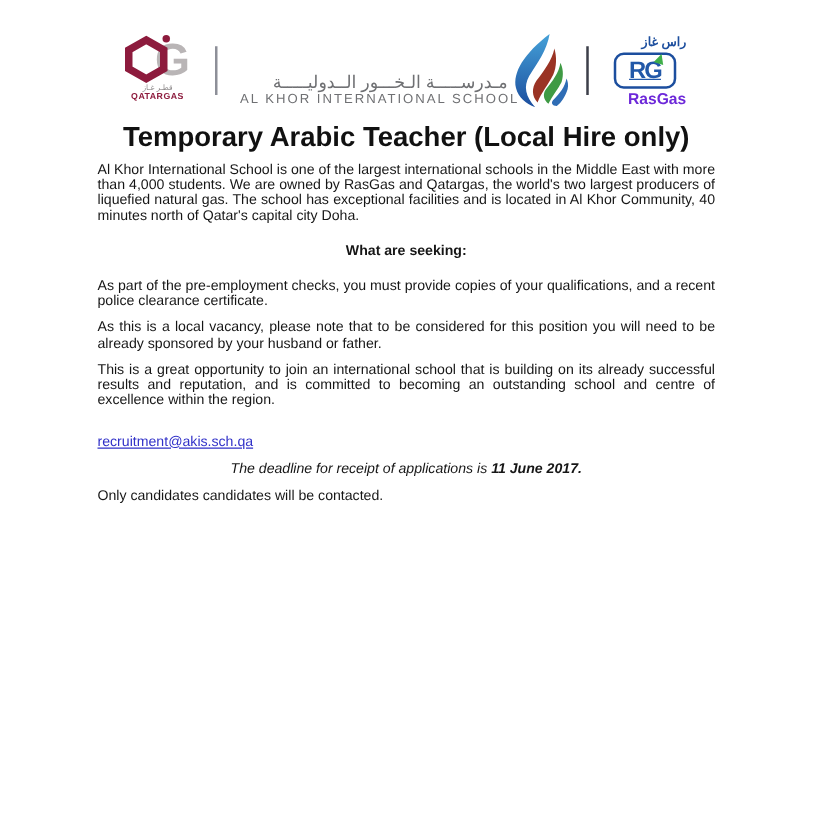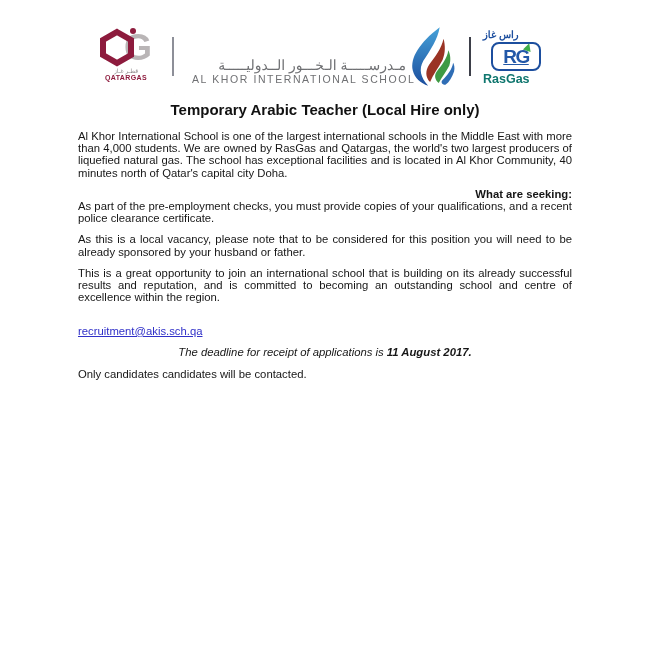--- a/index.html
+++ b/index.html
@@ -15,35 +15,35 @@
   .qg svg{display:block;margin:0 auto;}
   .qg-ar{font-size:6px;color:#8f8b8c;line-height:6px;margin-top:1px;}
   .qg-en{font-size:7px;font-weight:bold;color:#8d1b3d;letter-spacing:.4px;line-height:8px;}
   .vdiv{position:absolute;top:37px;height:39px;}
   .vdiv-left{left:172px;width:1.5px;background:#8d8f98;}
   .vdiv-right{left:469px;width:2px;background:#3d3f49;}
   .school{position:absolute;left:192px;top:57px;width:214px;text-align:right;color:#6f7073;}
   .school-ar{font-size:14px;line-height:16px;}
   .school-en{font-size:10.5px;letter-spacing:1.6px;line-height:13px;white-space:nowrap;}
   .flame{position:absolute;left:408px;top:27px;}
-  .rg{position:absolute;left:483px;top:29px;width:66px;text-align:left;}
+  .rg{position:absolute;left:483px;top:29px;width:66px;text-align:right;}
   .rg-ar{font-size:10px;font-weight:bold;color:#1c4e9e;line-height:11px;margin-bottom:2px;}
   .rg-box{position:relative;margin:0 auto;width:46px;height:25px;border:2.5px solid #1c4e9e;
           border-radius:8px;display:flex;align-items:center;justify-content:center;background:#fff;}
   .rg-letters{font-size:19px;font-weight:bold;color:#2258a8;letter-spacing:-1.5px;line-height:19px;text-decoration:underline;}
   .rg-leaf{position:absolute;top:-1px;right:7px;width:0;height:0;
            border-left:4px solid transparent;border-right:4px solid transparent;
            border-bottom:8px solid #3fae49;transform:rotate(18deg);}
-  .rg-name{font-size:12.5px;font-weight:bold;color:#0f766e;line-height:14px;margin-top:1px;}
+  .rg-name{font-size:12.5px;font-weight:bold;color:#6d28d9;line-height:14px;margin-top:1px;}
 
   
   .content{position:absolute;left:78px;top:100px;width:494px;font-size:11.3px;line-height:12.2px;}
-  .title{font-size:15px;line-height:20px;font-weight:bold;text-align:center;margin:0 0 10px;color:#111;}
+  .title{font-size:22px;line-height:20px;font-weight:bold;text-align:center;margin:0 0 10px;color:#111;}
   .para{margin:0 0 9px;text-align:justify;}
-  .heading-line{margin:0;font-weight:bold;text-align:right;}
+  .heading-line{margin:16px;font-weight:bold;text-align:center;}
   .no-top{margin-top:0;}
   .gap-extra{margin-top:8px;}
   .gap-small{margin-top:5px;}
   .doc-link{color:#3030c8;text-decoration:underline;cursor:pointer;}
   .deadline{margin:0 0 10px;text-align:center;font-style:italic;}
   .deadline .date{font-weight:bold;}
   .footer-note{margin:0;text-align:left;}
 </style>
 </head>
 <body>
@@ -110,20 +110,20 @@
     <p class="para gap-extra">This is a great opportunity to join an international school that is building on its already successful results and reputation, and is committed to becoming an outstanding school and centre of excellence within the region.</p>
 
     <p class="para gap-small">
       <br>
       <a class="doc-link">recruitment@akis.sch.qa</a>
     </p>
 
 
     <p class="deadline">
       <span>The deadline for receipt of applications is </span>
-      <span class="date">11 August 2017.</span>
+      <span class="date">11 June 2017.</span>
     </p>
 
     <p class="footer-note">Only candidates candidates will be contacted.</p>
 
   </div>
 
 </div>
 
 </body></html>

